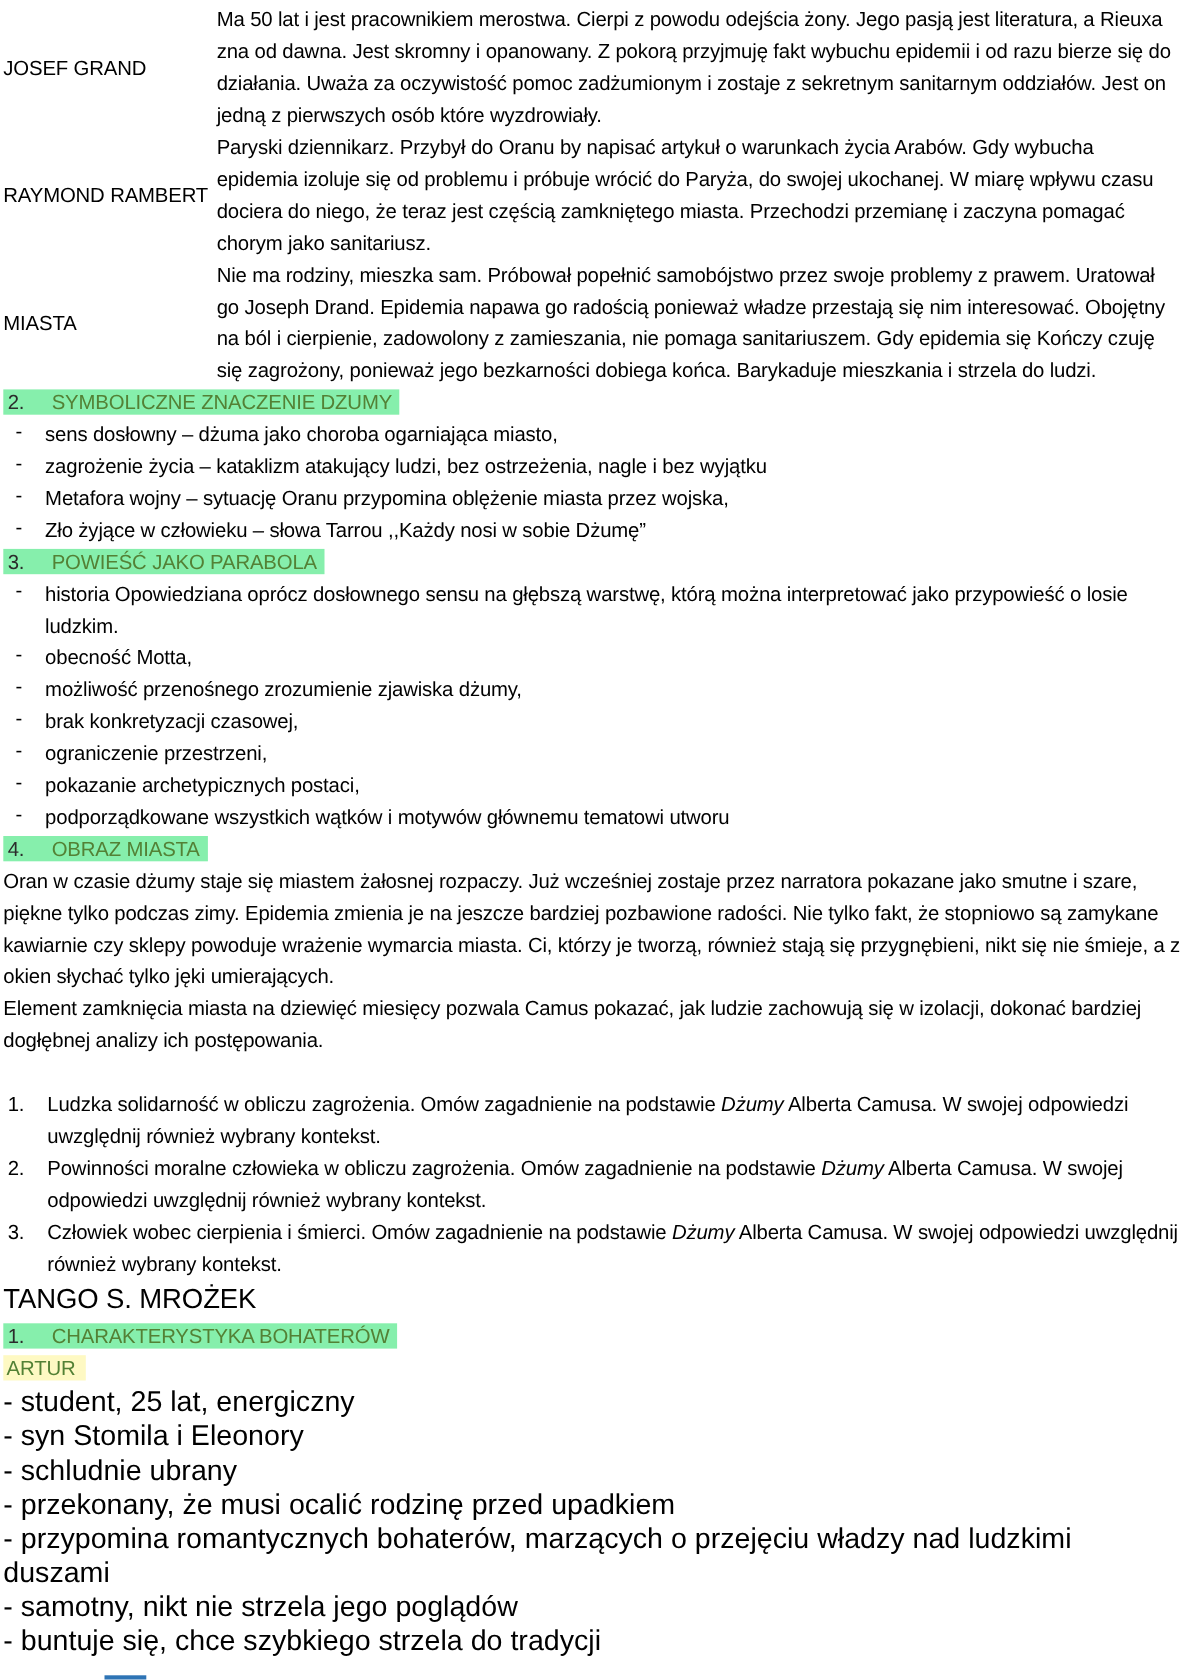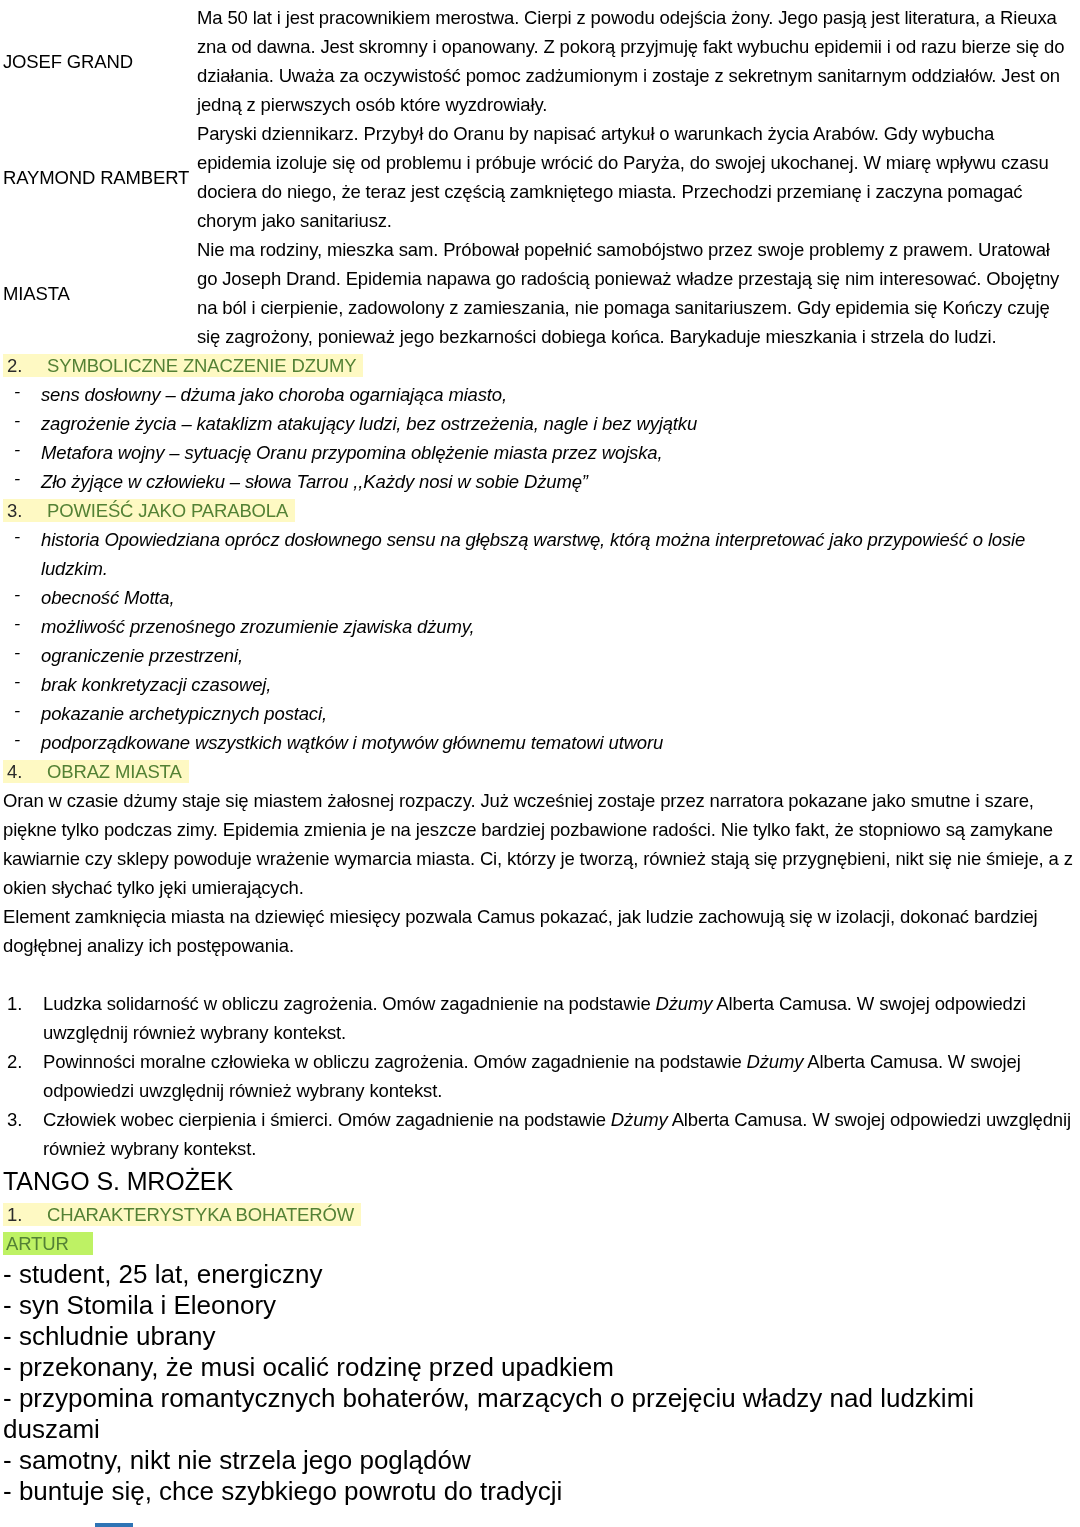--- a/index.html
+++ b/index.html
@@ -20,36 +20,35 @@
   }
 
   
   .char-row { display: flex; align-items: center; }
   .char-name { flex: 0 0 194px; }
   .char-desc { flex: 1; }
 
   
   .sec-heading { }
   .hl {
-    background: #fef9c3;
+    background: #86efac;
     padding: 1px 7px 1px 0;
   }
   .sec-num {
     display: inline-block;
     width: 40px;
     padding-left: 4px;
     color: #2b2b2b;
   }
   .sec-title { color: #538135; }
 
   
   .dash-item {
     position: relative;
     padding-left: 38px;
-    font-style: italic;
   }
   .dash-item::before {
     content: "-";
     position: absolute;
     left: 11px;
     top: -3px;
   }
 
   .para { }
 
@@ -61,23 +60,23 @@
   .topic-text em { font-style: italic; }
 
   
   .tango-title {
     font-size: 25px;
     line-height: 37px;
     letter-spacing: -0.1px;
   }
   .artur-line { line-height: 30px; }
   .hl-artur {
-    background: #bef264;
+    background: #fef9c3;
     color: #538135;
-    padding: 1px 24px 1px 3px;
+    padding: 1px 9px 1px 3px;
   }
   .artur-list {
     font-size: 26px;
     line-height: 31px;
     letter-spacing: 0;
   }
 
   .blue-sliver {
     position: absolute;
     left: 95px;
@@ -116,22 +115,22 @@
       <div class="dash-item">Zło żyjące w człowieku – słowa Tarrou ,,Każdy nosi w sobie Dżumę”</div>
     </div>
   </div>
 
   <div>
     <div class="sec-heading"><span class="hl"><span class="sec-num">3.</span><span class="sec-title">POWIEŚĆ JAKO PARABOLA</span></span></div>
     <div>
       <div class="dash-item">historia Opowiedziana oprócz dosłownego sensu na głębszą warstwę, którą można interpretować jako przypowieść o losie ludzkim.</div>
       <div class="dash-item">obecność Motta,</div>
       <div class="dash-item">możliwość przenośnego zrozumienie zjawiska dżumy,</div>
+      <div class="dash-item">brak konkretyzacji czasowej,</div>
       <div class="dash-item">ograniczenie przestrzeni,</div>
-      <div class="dash-item">brak konkretyzacji czasowej,</div>
       <div class="dash-item">pokazanie archetypicznych postaci,</div>
       <div class="dash-item">podporządkowane wszystkich wątków i motywów głównemu tematowi utworu</div>
     </div>
   </div>
 
   <div>
     <div class="sec-heading"><span class="hl"><span class="sec-num">4.</span><span class="sec-title">OBRAZ MIASTA</span></span></div>
     <div class="para">Oran w czasie dżumy staje się miastem żałosnej rozpaczy. Już wcześniej zostaje przez narratora pokazane jako smutne i szare, piękne tylko podczas zimy. Epidemia zmienia je na jeszcze bardziej pozbawione radości. Nie tylko fakt, że stopniowo są zamykane kawiarnie czy sklepy powoduje wrażenie wymarcia miasta. Ci, którzy je tworzą, również stają się przygnębieni, nikt się nie śmieje, a z okien słychać tylko jęki umierających.</div>
     <div class="para">Element zamknięcia miasta na dziewięć miesięcy pozwala Camus pokazać, jak ludzie zachowują się w izolacji, dokonać bardziej dogłębnej analizy ich postępowania.</div>
   </div>
@@ -155,19 +154,19 @@
     <div class="tango-title">TANGO S. MROŻEK</div>
     <div class="sec-heading"><span class="hl"><span class="sec-num">1.</span><span class="sec-title">CHARAKTERYSTYKA BOHATERÓW</span></span></div>
     <div class="artur-line"><span class="hl-artur">ARTUR</span></div>
     <div class="artur-list">
       <div>- student, 25 lat, energiczny</div>
       <div>- syn Stomila i Eleonory</div>
       <div>- schludnie ubrany</div>
       <div>- przekonany, że musi ocalić rodzinę przed upadkiem</div>
       <div>- przypomina romantycznych bohaterów, marzących o przejęciu władzy nad ludzkimi duszami</div>
       <div>- samotny, nikt nie strzela jego poglądów</div>
-      <div>- buntuje się, chce szybkiego powrotu do tradycji</div>
+      <div>- buntuje się, chce szybkiego strzela do tradycji</div>
     </div>
   </div>
 
 </div>
 
 <div class="blue-sliver"></div>
 
 </body></html>

